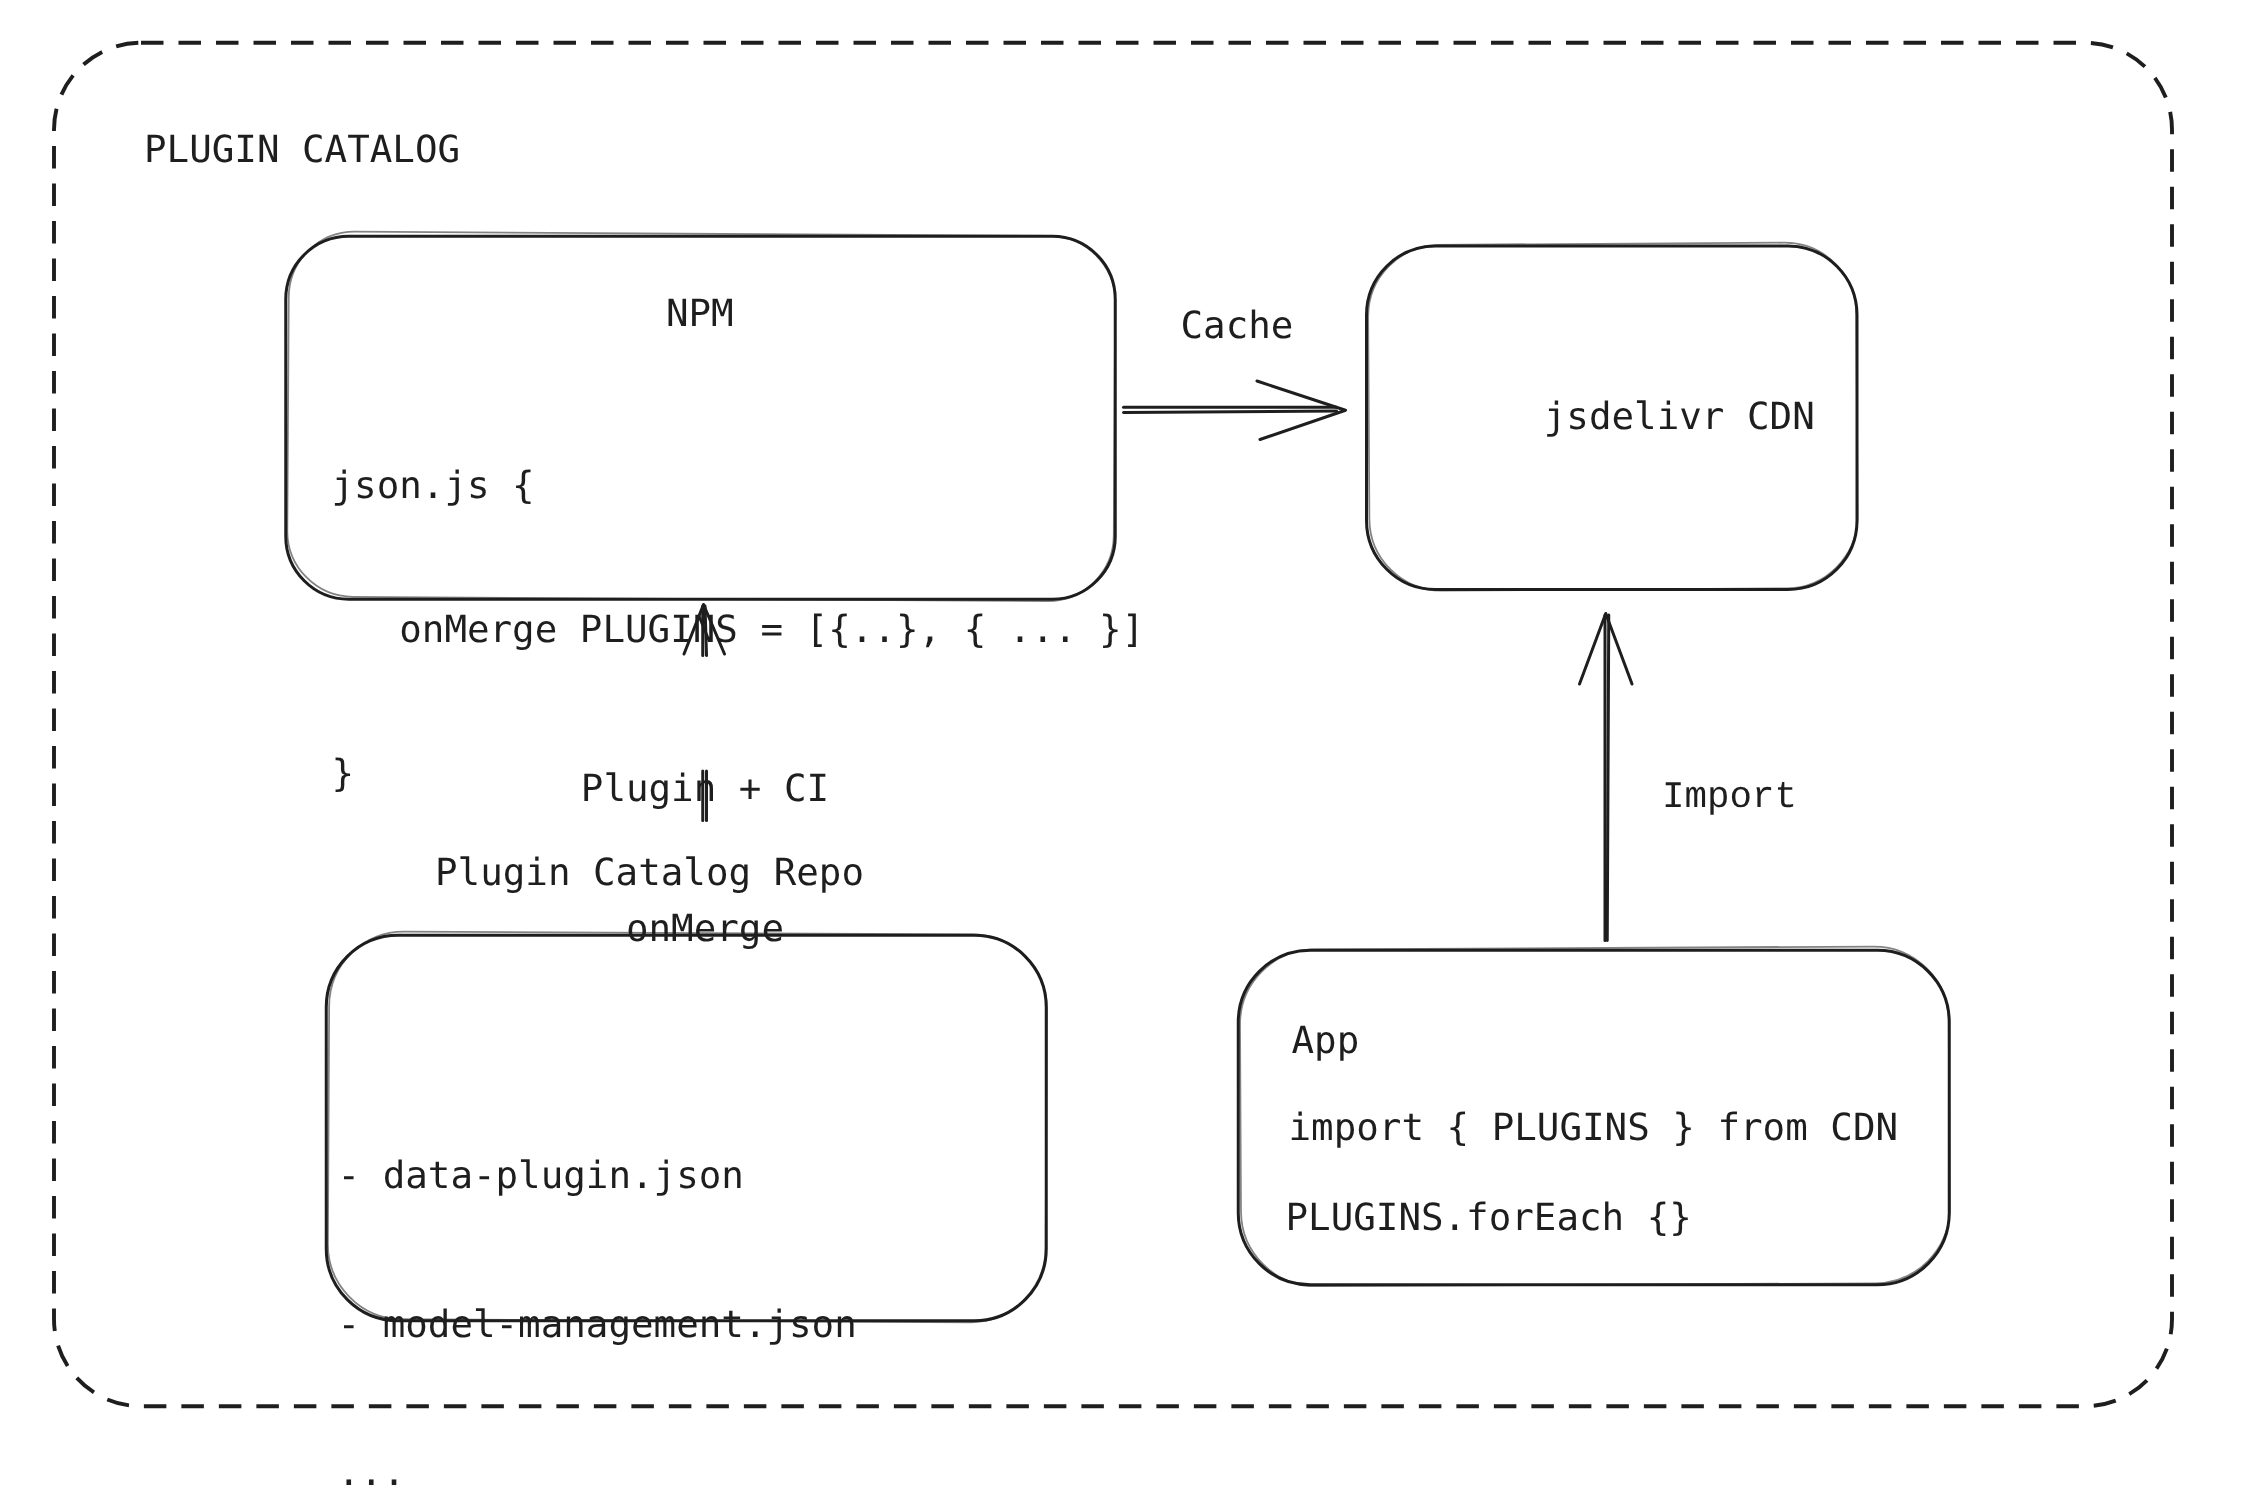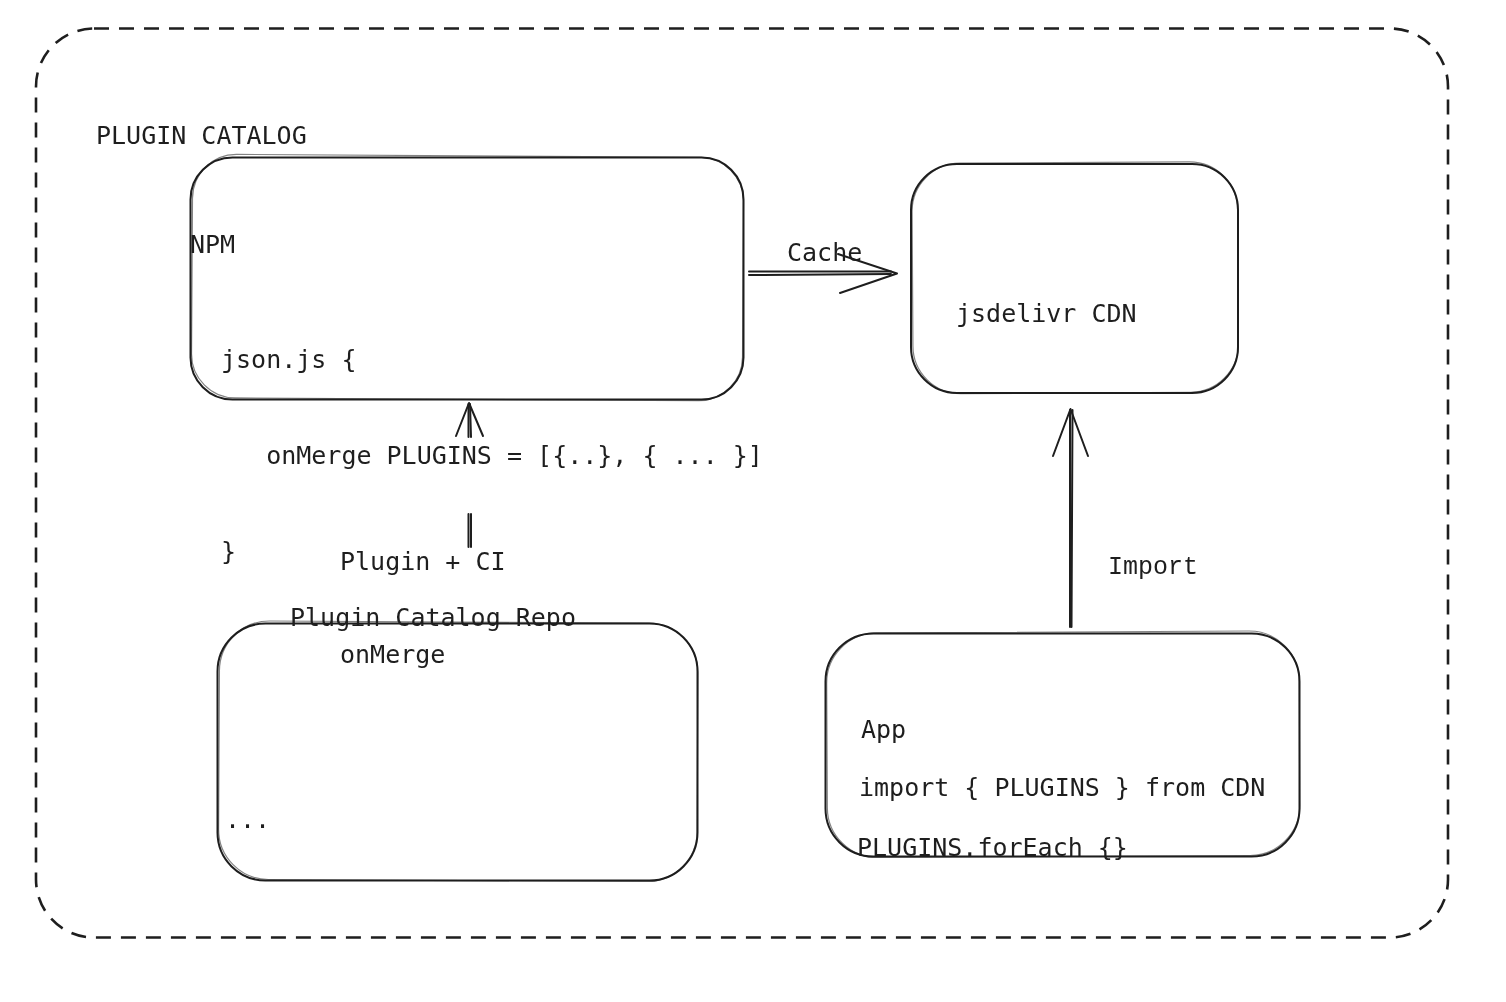--- a/index.html
+++ b/index.html
@@ -13,23 +13,22 @@
     color: #1e1e1e;
   }
   svg.layer { position: absolute; left: 0; top: 0; }
   .label {
     position: absolute;
     font-size: 25px;
     line-height: 31px;
     font-weight: 500;
     white-space: pre;
     color: #1e1e1e;
-    margin-top: 36px;
   }
-  .center { }
+  .center { text-align: center; }
   .code { line-height: 32px; }
   .list { line-height: 33px; }
   .sketch-main { fill: none; stroke: #1e1e1e; stroke-width: 2; }
   .sketch-ghost { fill: none; stroke: #1e1e1e; stroke-width: 1.2; opacity: 0.55; }
   .arrow { fill: none; stroke: #1e1e1e; stroke-width: 2; stroke-linecap: round; stroke-linejoin: round; }
   .outer { fill: none; stroke: #1e1e1e; stroke-width: 2.6; stroke-dasharray: 15 10; }
 </style>
 </head>
 <body>
 
@@ -93,20 +92,22 @@
 
   <div class="label center" style="left:956px; top:262px; width:327px;">jsdelivr CDN</div>
 
   <div class="label center" style="left:340px; top:448px; width:260px;">
     <div>Plugin + CI</div>
     <div>onMerge</div>
   </div>
 
   <div class="label" style="left:290px; top:566px;">Plugin Catalog Repo</div>
   <div class="label list" style="left:225px; top:701px;">
+    <div>- data-plugin.json</div>
+    <div>- model-management.json</div>
     <div>...</div>
   </div>
 
   <div class="label" style="left:861px; top:678px;">App</div>
   <div class="label" style="left:859px; top:736px;">import { PLUGINS } from CDN</div>
   <div class="label" style="left:857px; top:796px;">PLUGINS.forEach {}</div>
 
   <div class="label" style="left:1108px; top:516px;font-family:Liberation Mono, monospace;">Import</div>
 
 </div>

